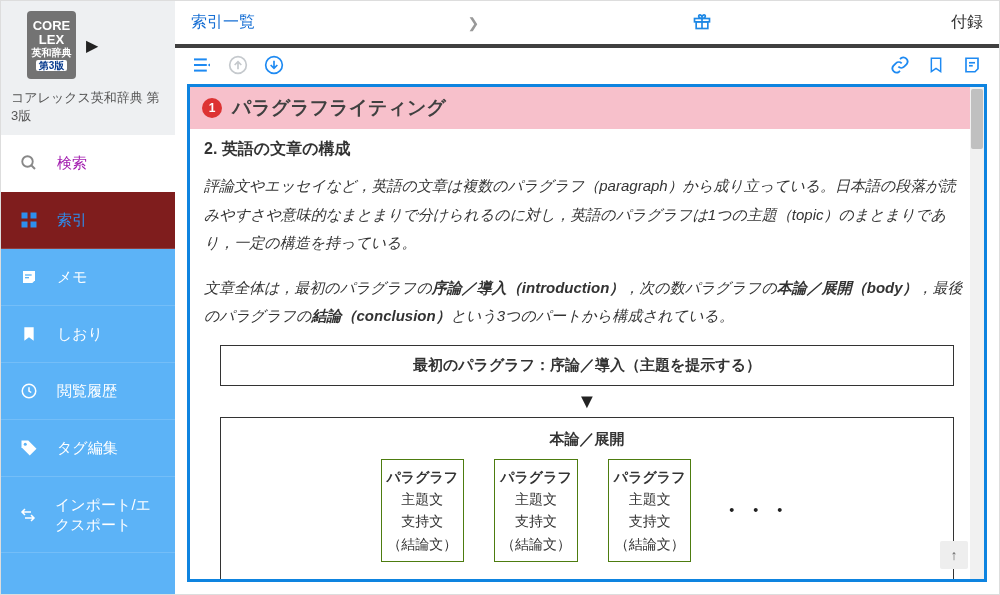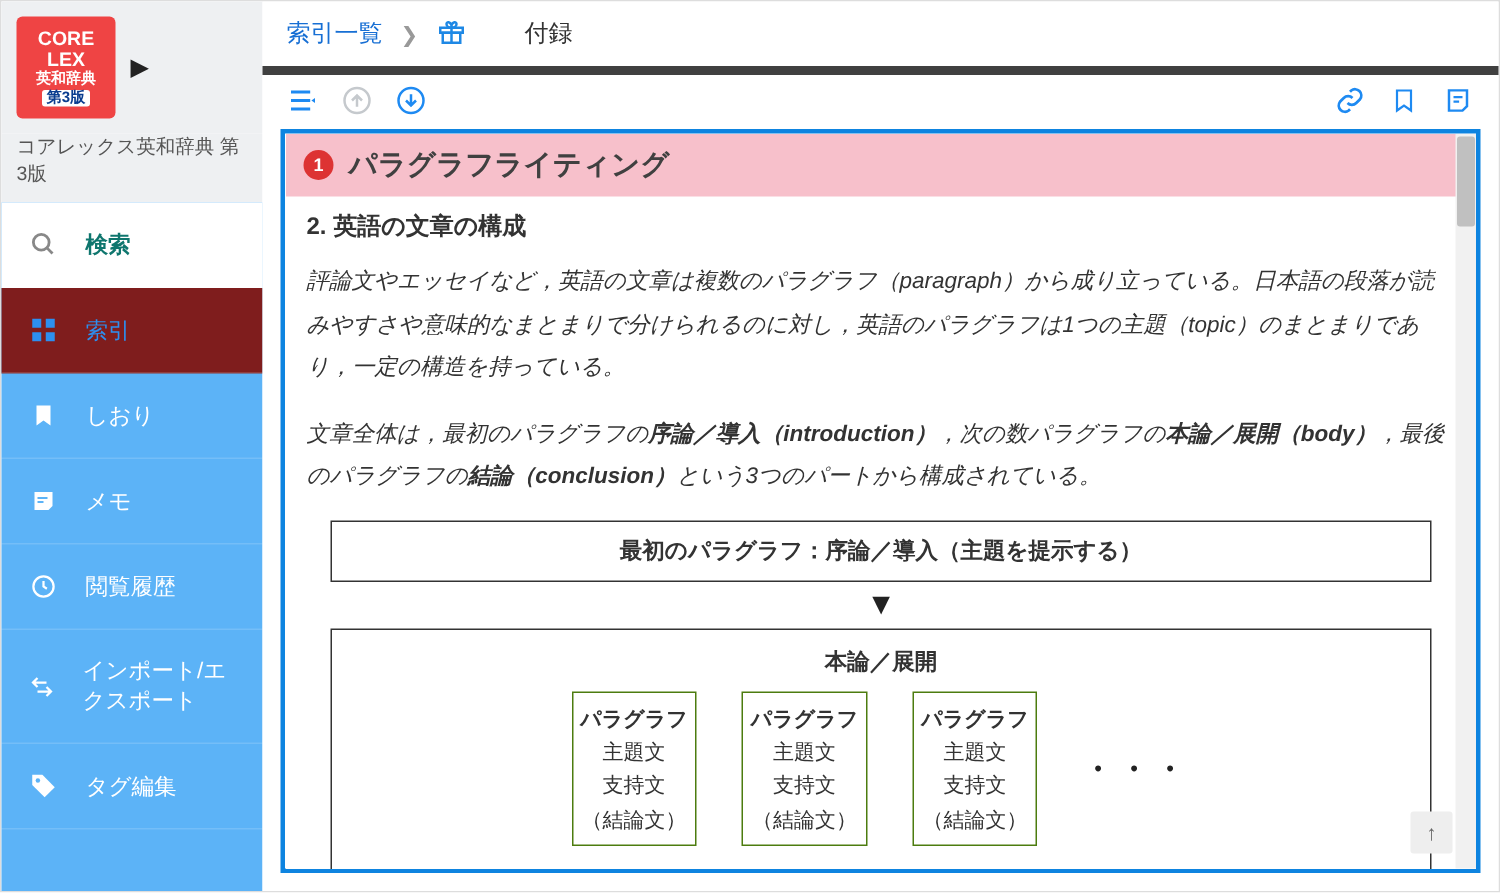--- a/index.html
+++ b/index.html
@@ -1,31 +1,31 @@
 <!DOCTYPE html>
 <html><head>
 <meta charset="utf-8">
 <style>
 * { box-sizing: border-box; margin: 0; padding: 0; }
 body { font-family: "Hiragino Sans", "Meiryo", sans-serif; font-size: 14px; color: #333; overflow: hidden; }
 .app { display: flex; width: 1000px; height: 595px; border: 1px solid #ddd; }
 .sidebar { width: 174px; background: #fff; display: flex; flex-direction: column; }
 .logo-area { background: #eef0f2; padding: 10px; display: flex; align-items: center; gap: 10px; }
-.logo-img { width: 66px; height: 68px; background: #ef4444; color: #fff; display: flex; flex-direction: column; align-items: center; justify-content: center; font-weight: bold; border-radius: 4px; font-size: 13px; line-height: 1.1; }
+.logo-img { width: 49px; height: 68px; background: #737373; color: #fff; display: flex; flex-direction: column; align-items: center; justify-content: center; font-weight: bold; border-radius: 4px; font-size: 13px; line-height: 1.1; margin-left: 16px; }
 .logo-img .line2 { font-size: 10px; background:#fff; color:#0a3d8f; padding:0 3px; border-radius:2px; margin-top:2px;text-align:right;}
 .logo-play { color: #222; font-size: 16px; }
 .dict-name { background: #eef0f2; padding: 0 10px 10px; font-size: 13px; color: #555; line-height:1.4; }
 .nav { flex: 1; background: #5cb3f7; display: flex; flex-direction: column; }
 .nav-item { display: flex; align-items: center; gap: 18px; padding: 18px 18px; color: #fff; cursor: pointer; border-bottom: 1px solid rgba(255,255,255,0.15); }
 .nav-item.active { background: #7f1d1d; color: #2d8ff0; }
-.nav-item.search { background: #fff; color: #0f766e; font-weight: bold; }
+.nav-item.search { background: #fff; color: #a21caf; }
 .nav-icon { width: 20px; height: 20px; display: inline-flex; align-items: center; justify-content: center; }
 .nav-label { font-size: 15px; }
 .main { flex: 1; display: flex; flex-direction: column; background: #fff; }
-.breadcrumb-bar { display: flex; align-items: center; gap: 12px; padding: 10px 16px; border-bottom: 6px solid #404040; }
+.breadcrumb-bar { display: flex; align-items: center; gap: 12px; padding: 10px 16px; border-bottom: 4px solid #404040; justify-content: space-between; }
 .bc-link { color: #176fd4; font-size: 16px; }
 .bc-sep { color: #999; }
 .bc-icon { color: #ffb400; }
 .gift-svg{ width:20px; height:20px; }
 .bc-current { font-size: 16px; color: #333; margin-left: 27px; }
 .toolbar { display: flex; align-items: center; gap: 14px; padding: 6px 16px 8px; }
 .tb-left { display:flex; gap:14px; align-items:center;}
 .tb-icon { width: 22px; height: 22px; display:inline-flex; align-items:center; justify-content:center; cursor:pointer; }
 .tb-spacer { flex:1; }
 .tb-blue { color:#1e8af2; }
@@ -81,61 +81,61 @@
               <rect x="2" y="2" width="8" height="8"></rect>
               <rect x="14" y="2" width="8" height="8"></rect>
               <rect x="2" y="14" width="8" height="8"></rect>
               <rect x="14" y="14" width="8" height="8"></rect>
             </svg>
           </span>
         <span class="nav-label">索引</span>
       </div>
       <div class="nav-item">
         <span class="nav-icon">
-            <svg width="16" height="18" viewBox="0 0 24 24" fill="#fff">
-              <path d="M5 2h14v20l-7-5-7 5z"></path>
-            </svg>
-          </span>
-        <span class="nav-label">しおり</span>
-      </div>
-      <div class="nav-item">
-        <span class="nav-icon">
             <svg width="16" height="16" viewBox="0 0 24 24" fill="#fff">
               <path d="M3 3h18v14l-4 4H3z"></path>
               <rect x="6" y="8" width="10" height="2" fill="#5cb3f7"></rect>
               <rect x="6" y="12" width="6" height="2" fill="#5cb3f7"></rect>
             </svg>
           </span>
         <span class="nav-label">メモ</span>
       </div>
       <div class="nav-item">
         <span class="nav-icon">
+            <svg width="16" height="18" viewBox="0 0 24 24" fill="#fff">
+              <path d="M5 2h14v20l-7-5-7 5z"></path>
+            </svg>
+          </span>
+        <span class="nav-label">しおり</span>
+      </div>
+      <div class="nav-item">
+        <span class="nav-icon">
             <svg width="18" height="18" viewBox="0 0 24 24" fill="none" stroke="#fff" stroke-width="2">
               <circle cx="12" cy="12" r="9"></circle>
               <path d="M12 7v5l3 2"></path>
             </svg>
           </span>
         <span class="nav-label">閲覧履歴</span>
       </div>
-      <div class="nav-item" style="line-height:1.3;">
-        <span class="nav-icon">
-            <svg width="18" height="18" viewBox="0 0 24 24" fill="none" stroke="#fff" stroke-width="2">
-              <path d="M8 4l-4 4 4 4M16 12l4 4-4 4M4 8h12M20 16H8"></path>
-            </svg>
-          </span>
-        <span class="nav-label">インポート/エクスポート</span>
-      </div>
       <div class="nav-item">
         <span class="nav-icon">
             <svg width="18" height="18" viewBox="0 0 24 24" fill="#fff">
               <path d="M2 2h9l11 11-9 9L2 11z"></path>
               <circle cx="7" cy="7" r="2" fill="#5cb3f7"></circle>
             </svg>
           </span>
         <span class="nav-label">タグ編集</span>
+      </div>
+      <div class="nav-item" style="line-height:1.3;">
+        <span class="nav-icon">
+            <svg width="18" height="18" viewBox="0 0 24 24" fill="none" stroke="#fff" stroke-width="2">
+              <path d="M8 4l-4 4 4 4M16 12l4 4-4 4M4 8h12M20 16H8"></path>
+            </svg>
+          </span>
+        <span class="nav-label">インポート/エクスポート</span>
       </div>
     </div>
   </div>
 
   <div class="main">
     <div class="breadcrumb-bar">
       <span class="bc-link">索引一覧</span>
       <span class="bc-sep">❯</span>
       <span class="bc-icon">
         <svg class="gift-svg" viewBox="0 0 24 24" fill="none" stroke="#1e88e5" stroke-width="2">

